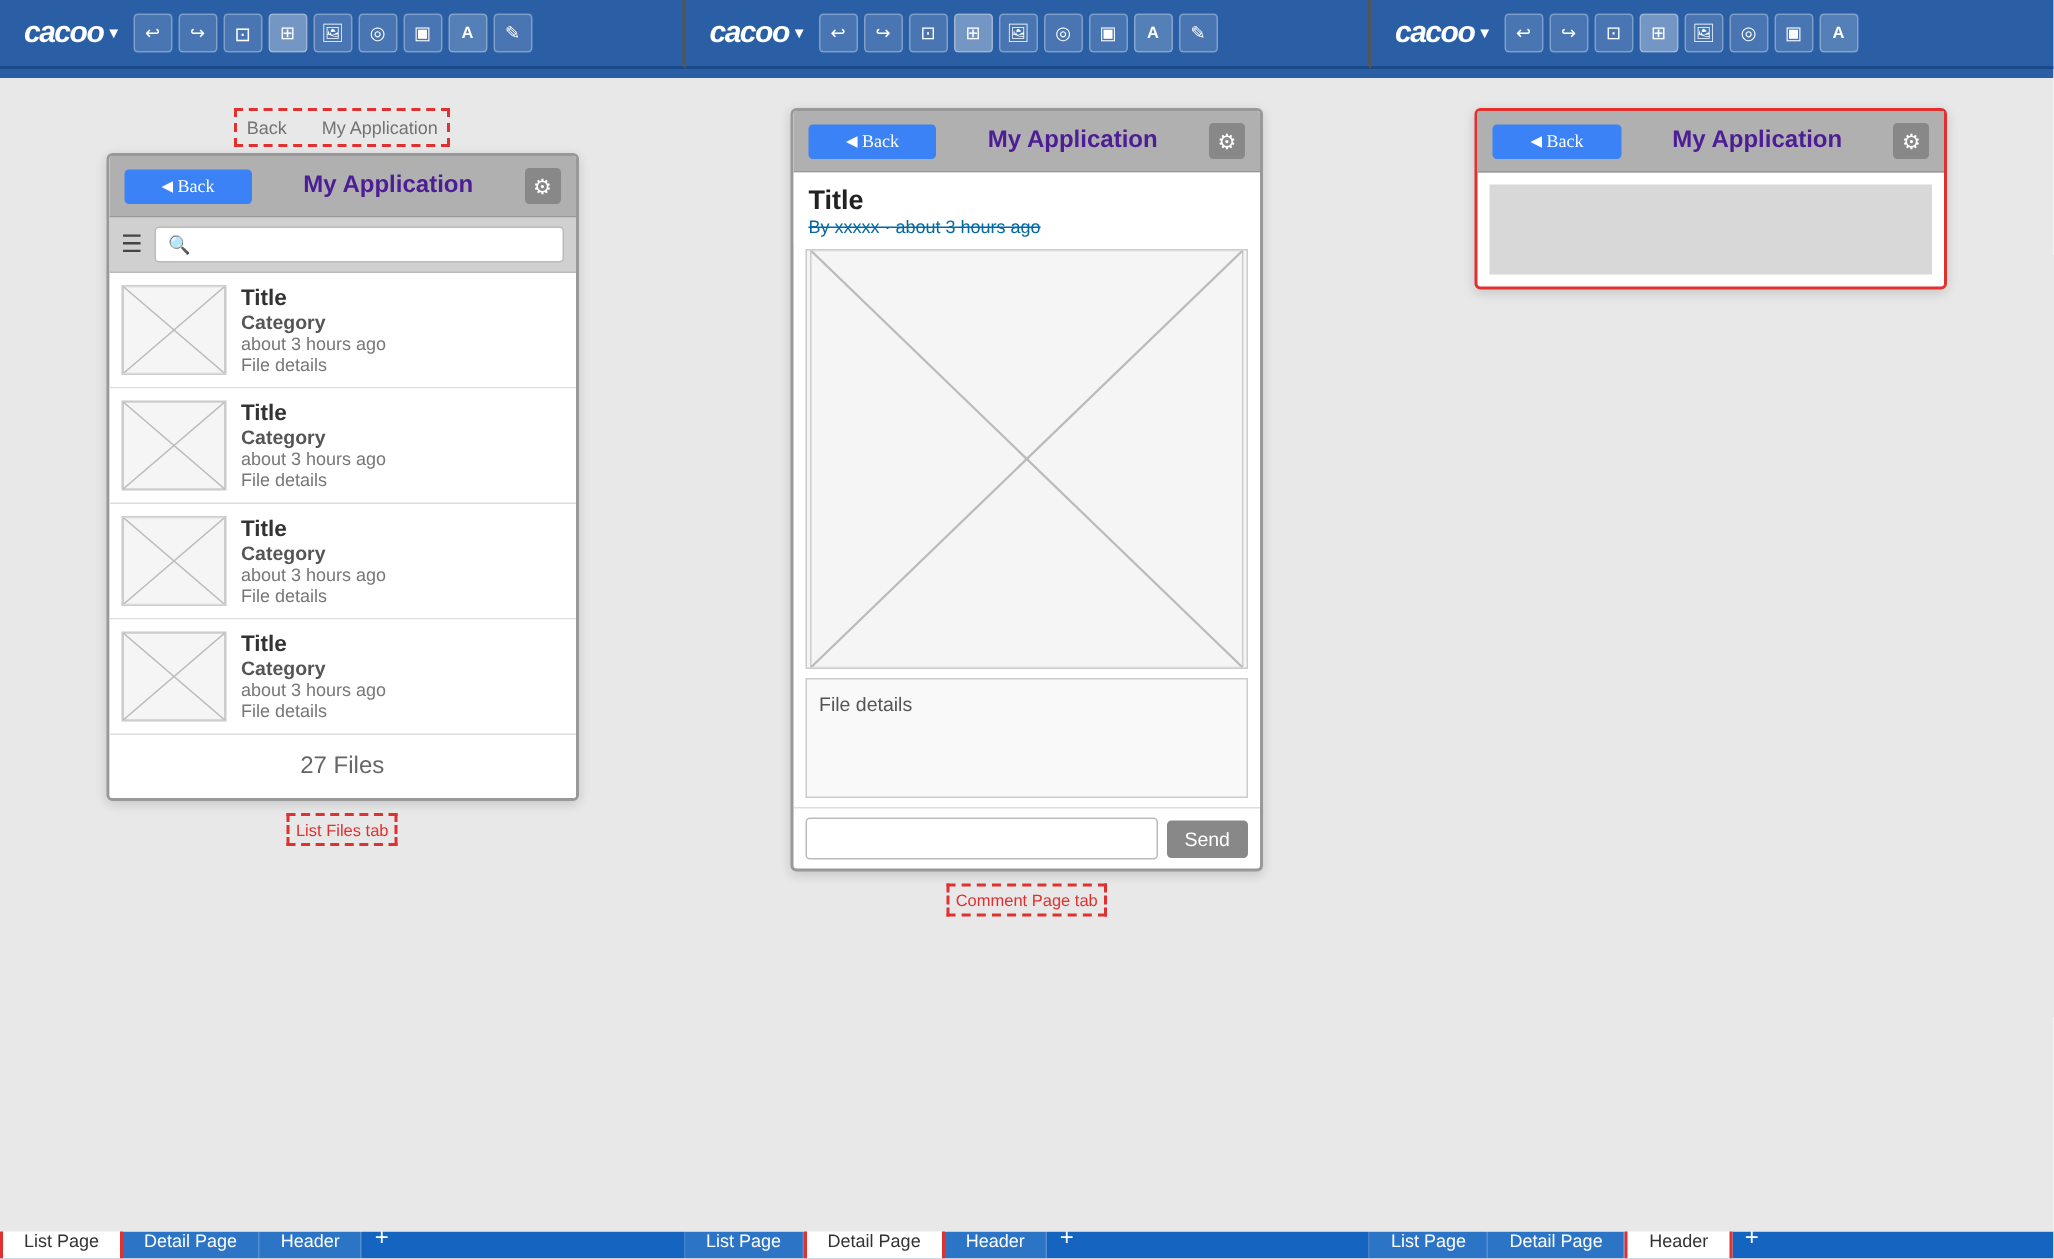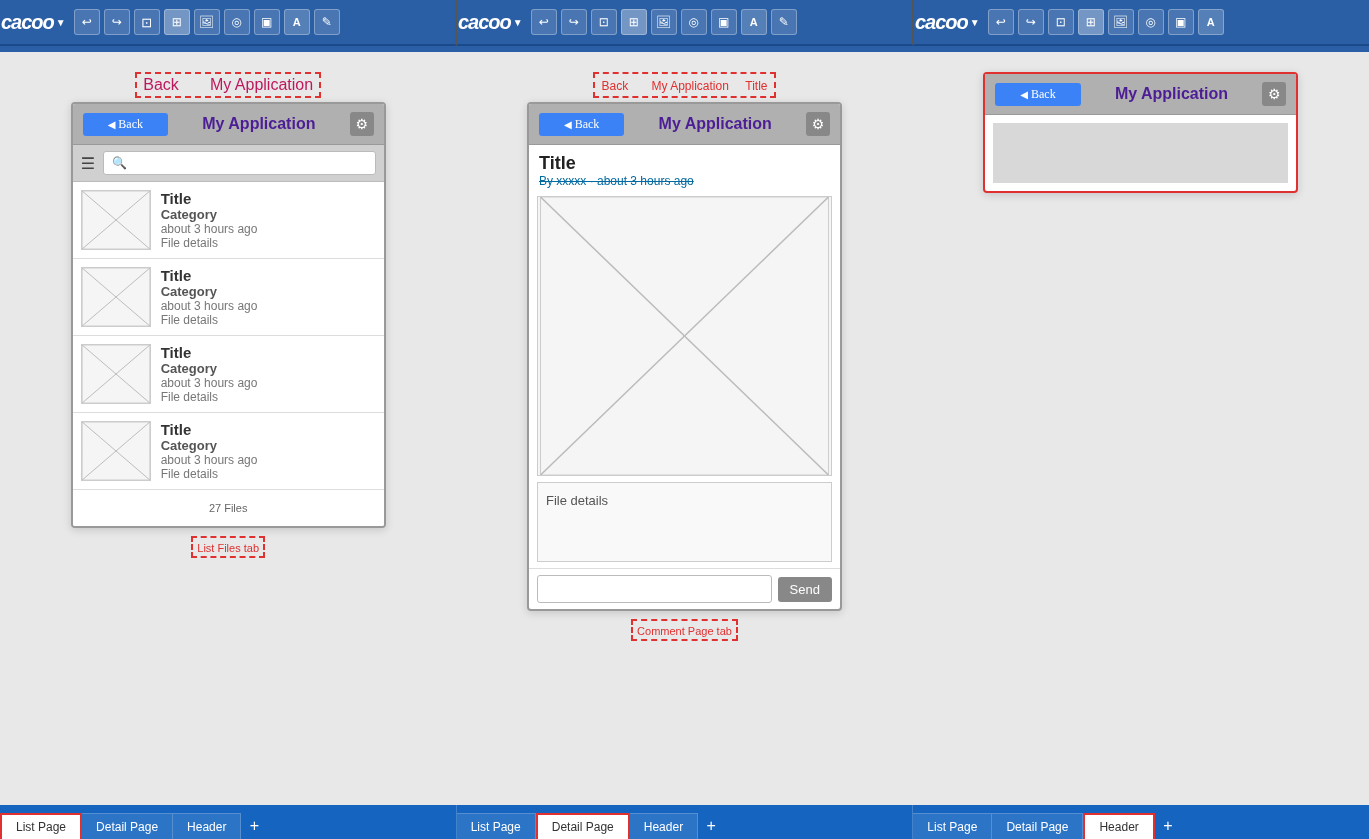--- a/index.html
+++ b/index.html
@@ -12,21 +12,21 @@
       display: flex;
       flex-direction: column;
     }
 
     
     .toolbar {
       height: 46px;
       background: #2a5fa5;
       display: flex;
       align-items: center;
-      padding: 0 1px;
+      padding: 0 16px;
       gap: 4px;
       border-bottom: 2px solid #1a4a8a;
     }
     .toolbar-btn {
       width: 26px;
       height: 26px;
       background: rgba(255,255,255,0.15);
       border: 1px solid rgba(255,255,255,0.3);
       border-radius: 3px;
       display: flex;
@@ -206,21 +206,21 @@
       color: #777;
     }
     .item-file {
       font-size: 12px;
       color: #777;
     }
 
     .file-count {
       text-align: center;
       padding: 12px;
-      font-size: 11px;
+      font-size: 16px;
       color: #666;
       background: white;
     }
 
     
     .detail-header {
       padding: 8px 10px 4px;
       background: white;
     }
     .detail-title {
@@ -449,21 +449,21 @@
 
     <line x1="215" y1="80" x2="215" y2="105" stroke="#e03030" stroke-width="1.5" marker-end="url(#arrowhead1)"></line>
 
     <line x1="688" y1="80" x2="688" y2="105" stroke="#e03030" stroke-width="1.5" marker-end="url(#arrowhead2)"></line>
 
   </svg>
 
   <div class="panel-column" style="position:relative;">
 
     <div style="border:2px dashed #e03030; padding:2px 6px; margin-bottom:4px; background:transparent; position:relative; z-index:2;">
-      <span style="font-size:16px; color:#be185d;">Back &nbsp;&nbsp;&nbsp;&nbsp;&nbsp; My Application</span>
+      <span style="font-size:12px; color:#737373;">Back &nbsp;&nbsp;&nbsp;&nbsp;&nbsp; My Application</span>
     </div>
 
     <div class="wireframe-phone">
 
       <div class="app-header">
         <button class="back-btn">Back</button>
         <span class="app-title">My Application</span>
         <button class="settings-btn">⚙</button>
       </div>
 
@@ -540,23 +540,20 @@
       <div class="file-count">27 Files</div>
     </div>
 
     <div style="border:2px dashed #e03030; margin-top:8px; padding:0 4px; display:inline-block;">
       <span style="font-size:11px; color:#e03030;">List Files tab</span>
     </div>
   </div>
 
   <div class="panel-column" style="position:relative;">
 
-    <div style="border:2px dashed #e03030; padding:2px 6px; margin-bottom:4px; background:transparent;">
-      <span style="font-size:12px; color:#e03030;">Back &nbsp;&nbsp;&nbsp;&nbsp;&nbsp; My Application &nbsp;&nbsp;&nbsp; Title</span>
-    </div>
 
     <div class="wireframe-phone">
 
       <div class="app-header">
         <button class="back-btn">Back</button>
         <span class="app-title">My Application</span>
         <button class="settings-btn">⚙</button>
       </div>
 
       <div class="detail-header">
@@ -599,21 +596,21 @@
         <span class="app-title">My Application</span>
         <button class="settings-btn">⚙</button>
       </div>
 
       <div class="header-content"></div>
     </div>
   </div>
 
 </div>
 
-<div style="display:flex; height:34px; background:#1565c0;">
+<div style="display:flex; height:18px; background:#1565c0;">
 
   <div style="flex:1; display:flex; align-items:flex-end; border-right:1px solid rgba(255,255,255,0.2);">
     <div class="tab highlighted">List Page</div>
     <div class="tab">Detail Page</div>
     <div class="tab">Header</div>
     <div class="tab-add">+</div>
   </div>
 
   <div style="flex:1; display:flex; align-items:flex-end; border-right:1px solid rgba(255,255,255,0.2);">
     <div class="tab">List Page</div>

